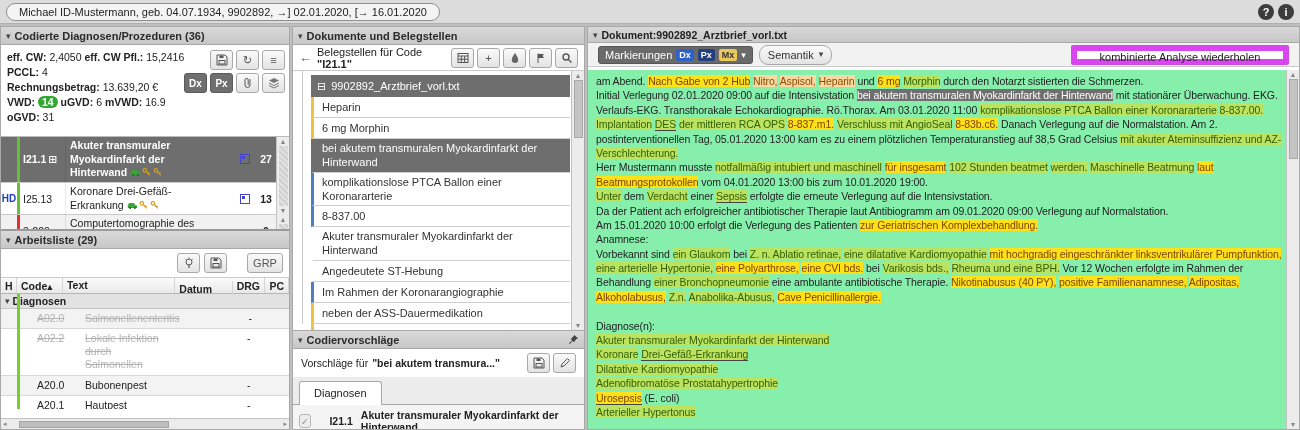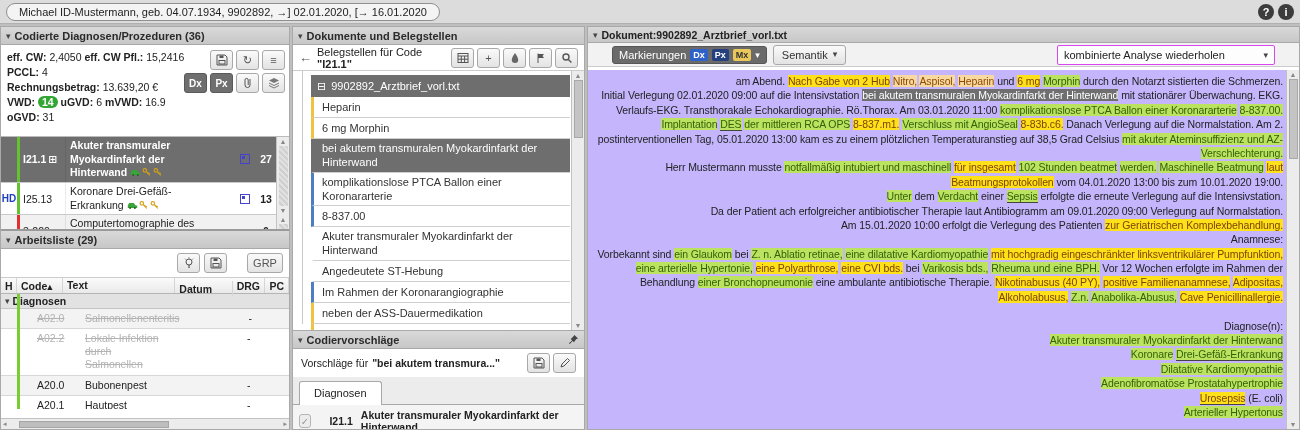--- a/index.html
+++ b/index.html
@@ -101,30 +101,30 @@
   .cv-query { height:28px; display:flex; align-items:center; gap:4px; padding:0 8px; background:#fff; }
   .cv-query .btns { margin-left:auto; display:flex; gap:3px; }
   .cv-tabs { height:28px; background:#ececec; border-bottom:1px solid #a8a8a8; display:flex; align-items:flex-end; padding:0 6px; }
   .cv-tab { background:#fff; border:1px solid #a8a8a8; border-bottom:none; border-radius:3px 3px 0 0; padding:5px 14px 6px; font-size:11px; position:relative; top:1px; }
   .cv-row { display:flex; align-items:center; background:#f4f4f4; padding:4px 6px; gap:8px; font-weight:bold; }
   .cv-check { width:14px; height:14px; border:1px solid #b5b5b5; border-radius:3px; background:#ececec; color:#9a9a9a; font-size:10px; display:flex; align-items:center; justify-content:center; }
   .cv-code { width:40px; text-align:right; }
 
   
   .r-header { height:16px; background:linear-gradient(#d9d9d9,#c7c7c7); border-bottom:1px solid #a8a8a8; display:flex; align-items:center; gap:4px; padding:0 5px; font-weight:bold; font-size:10.5px; }
-  .r-toolbar { height:24px; display:flex; align-items:center; gap:6px; padding:0 24px; background:#f2f2f2; border-bottom:1px solid #ccc; }
+  .r-toolbar { height:24px; display:flex; align-items:center; gap:6px; padding:0 10px; background:#f2f2f2; border-bottom:1px solid #ccc; }
   .mark-btn { background:#6a6a6a; border:1px solid #565656; border-radius:3px; color:#fff; display:flex; align-items:center; gap:4px; padding:2px 6px; font-size:11px; }
   .mbadge { border-radius:2px; font-size:9px; font-weight:bold; padding:1px 3px; }
   .mbadge.dx { background:#2f62c8; color:#fff; }
   .mbadge.px { background:#24407e; color:#fff; }
   .mbadge.mx { background:#e9c75a; color:#333; }
-  .sem-btn { background:linear-gradient(#fafafa,#e3e3e3); border:1px solid #a8a8a8; border-radius:3px; padding:3px 8px; font-size:11px; color:#333; display:flex; gap:5px; }
-  .analyse-dd { margin-left:auto; background:#fdfdfd; border:1px solid #d946ef; border-radius:2px; height:20px; display:flex; align-items:center; padding:0 6px; gap:10px; font-size:11px; color:#222; min-width:218px; justify-content:space-between; }
-
-  .docview { position:absolute; left:0; right:0; top:43px; bottom:0; background:#c4b5fd;text-align:right; }
+  .sem-btn { background:linear-gradient(#fafafa,#e3e3e3); border:1px solid #a8a8a8; border-radius:9px; padding:3px 8px; font-size:11px; color:#333; display:flex; gap:5px; }
+  .analyse-dd { margin-left:auto; background:#fdfdfd; border:6px solid #d946ef; border-radius:2px; height:20px; display:flex; align-items:center; padding:0 6px; gap:10px; font-size:11px; color:#222; min-width:218px; justify-content:space-between;flex-direction:column; }
+
+  .docview { position:absolute; left:0; right:0; top:43px; bottom:0; background:#86efac; }
   .doc-text { position:absolute; left:0; right:14px; top:0; bottom:0; padding:4px 2px 0 8px; overflow:hidden; }
   .doc-line { height:14.4px; line-height:14.4px; white-space:nowrap; overflow:hidden; font-size:10.5px; letter-spacing:-0.1px; color:#222; }
   .hl-g { background:#bce35f; color:#33610a; }
   .hl-y { background:#ffe11a; color:#7d4400; }
   .hl-t { background:#f8d9a2; color:#8d4a00; }
   .hl-sel { background:#6f6f6f; color:#fff; }
   .hl-u { border-bottom:1px solid #444; }
 
   svg { display:block; }
   .goldkey path, .goldkey circle { stroke:#d4a017; }

